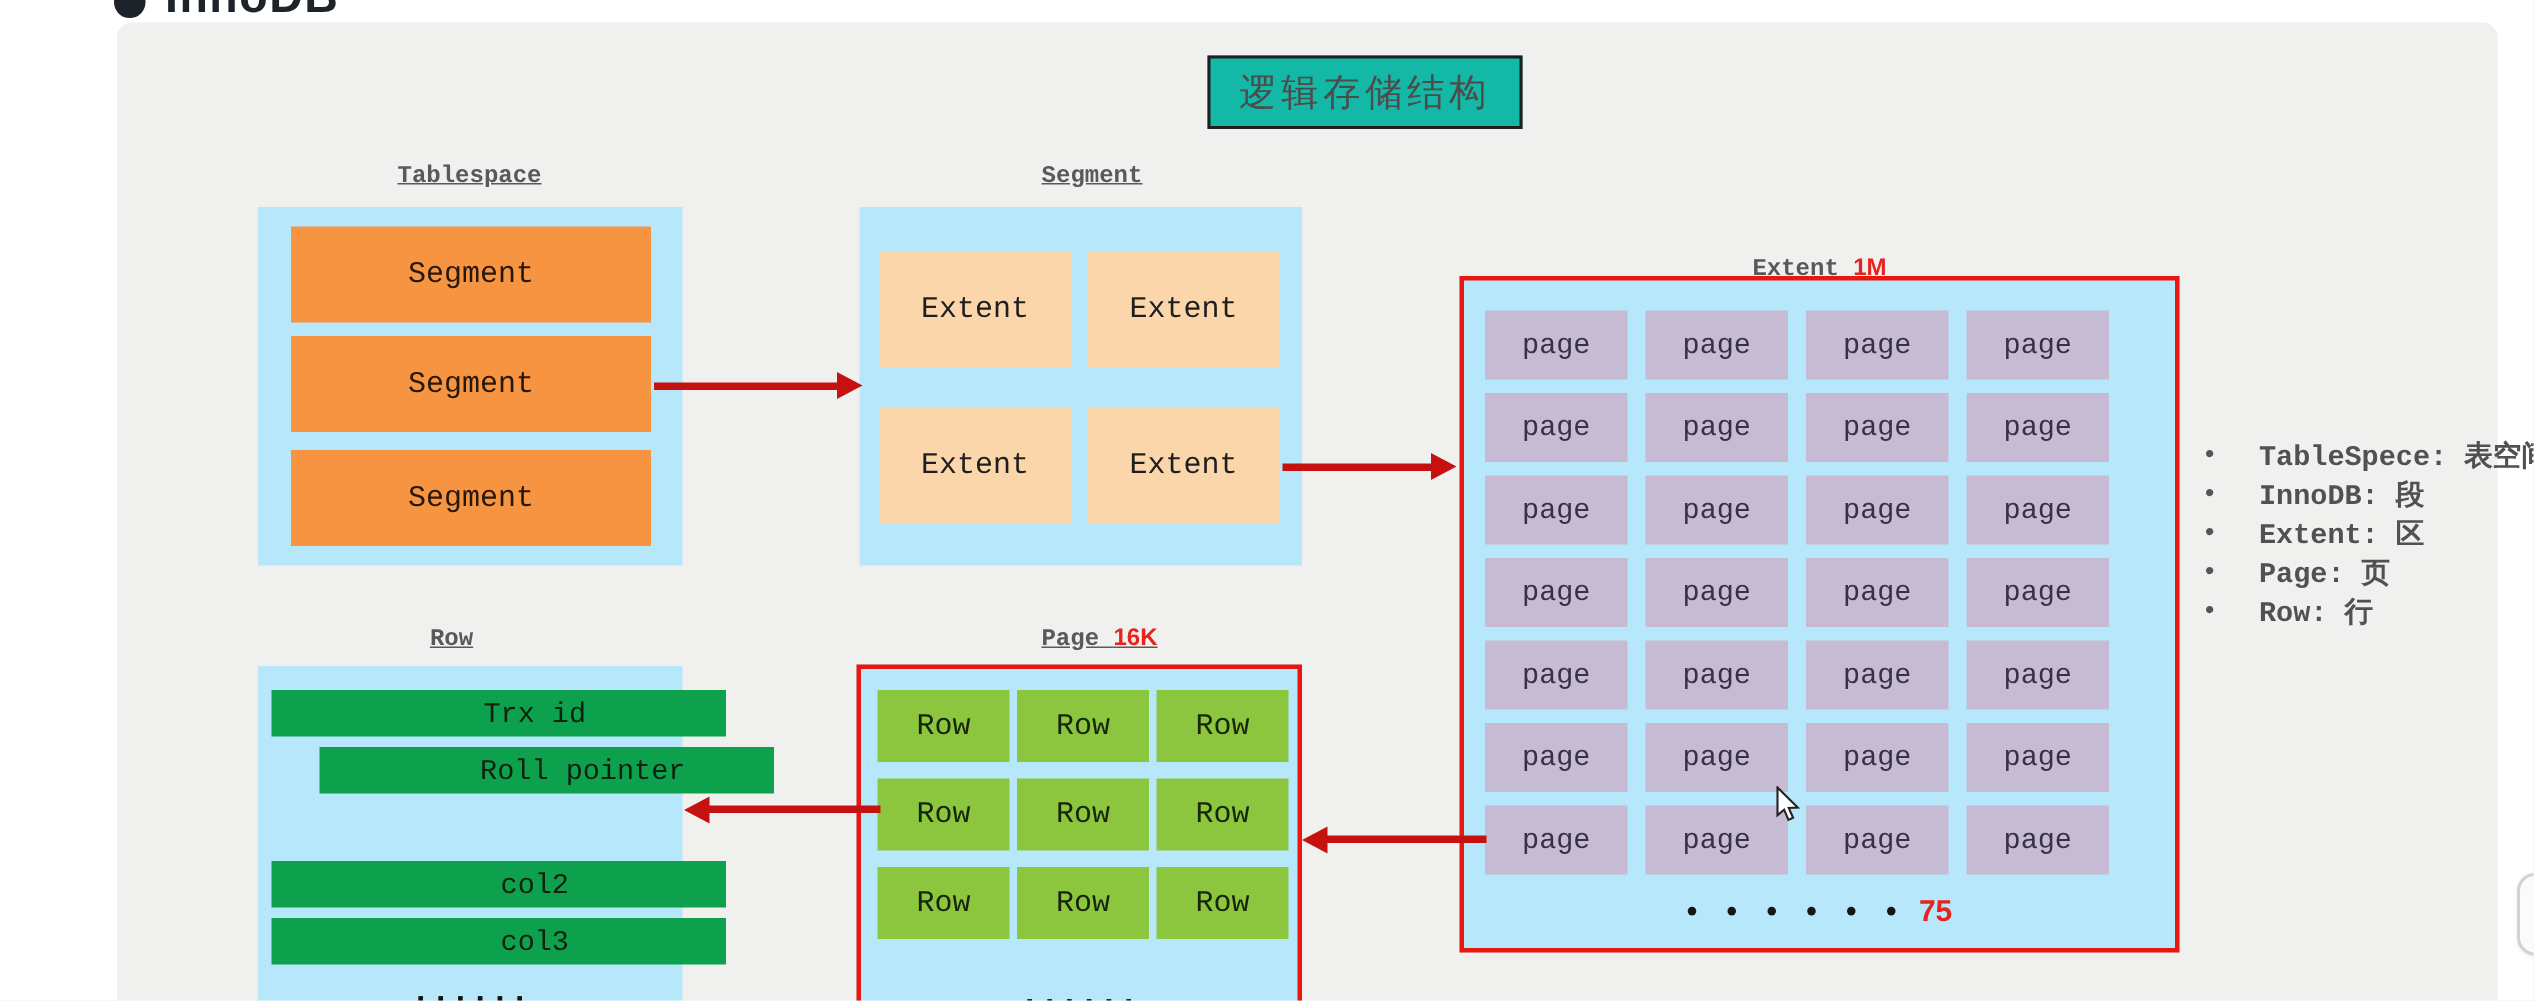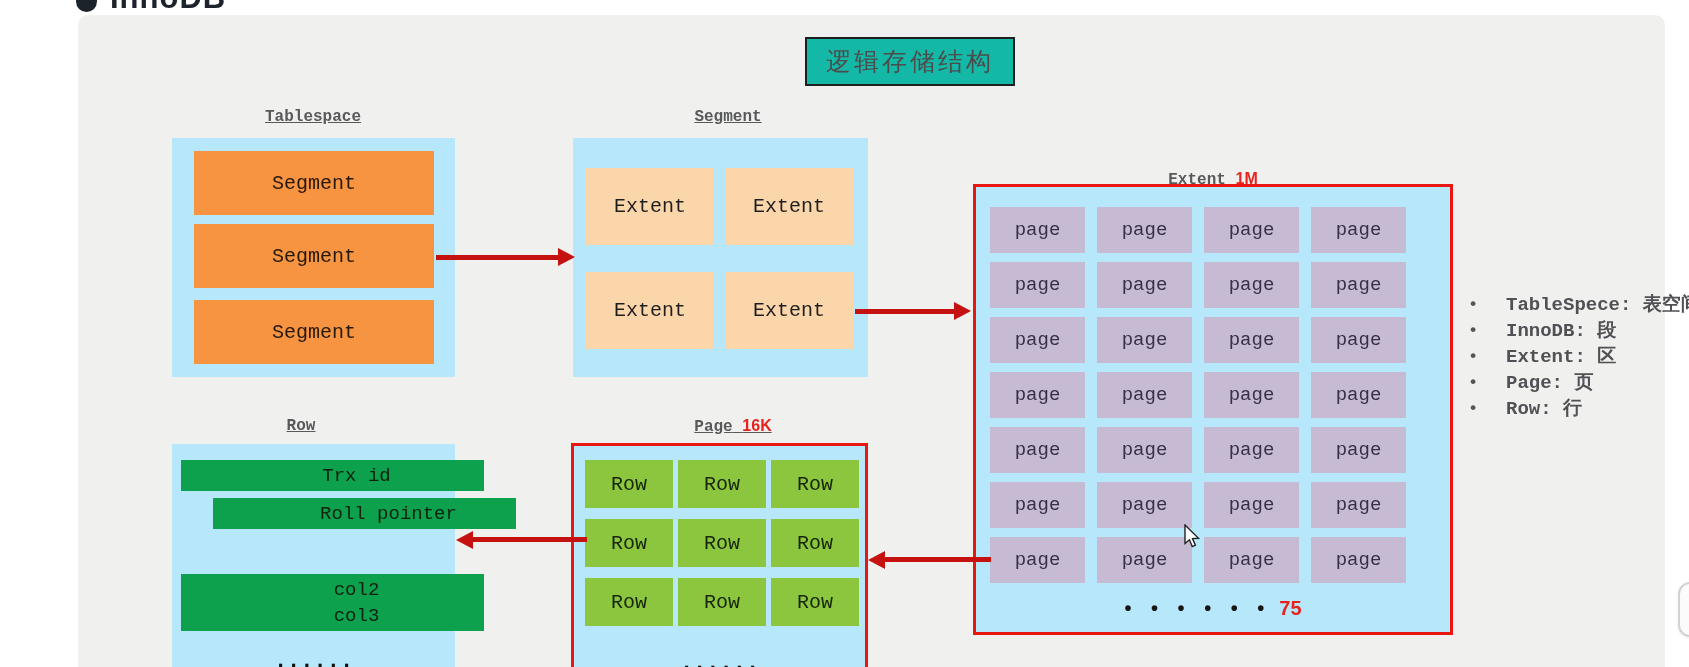--- a/index.html
+++ b/index.html
@@ -59,21 +59,21 @@
              font-family:"Liberation Mono","DejaVu Sans Mono",monospace;font-size:19px;color:#363145;}
   .extent-ellipsis{position:absolute;left:0;top:410px;width:100%;text-align:center;
              font-size:20px;font-weight:700;color:#161616;letter-spacing:7px;}
   .extent-ellipsis .red-note{letter-spacing:0;font-size:20px;margin-left:8px;}
 
   
   .field-bar{position:absolute;left:9px;width:255px;height:31px;background:#0da14d;
              display:flex;align-items:center;justify-content:center;
              font-family:"Liberation Mono","DejaVu Sans Mono",monospace;font-size:19px;color:#10210f;padding-left:48px;}
   .field-bar.f0{top:16px;} .field-bar.f1{top:54px;margin-left:32px;} .field-bar.f2{top:91px;}
-  .field-bar.f3{top:130px;} .field-bar.f4{top:156px;}
+  .field-bar.f3{top:130px;} .field-bar.f4{top:168px;}
   .dots-line{position:absolute;width:100%;text-align:center;
              font-family:"Liberation Mono","DejaVu Sans Mono",monospace;font-size:22px;font-weight:700;color:#111;}
   .row-box .dots-line{top:205px;}
 
   
   .row-grid{position:absolute;left:11px;top:14px;display:grid;
             grid-template-columns:repeat(3,88px);grid-auto-rows:48px;column-gap:5px;row-gap:11px;}
   .row-cell{background:#8cc63f;display:flex;align-items:center;justify-content:center;
             font-family:"Liberation Mono","DejaVu Sans Mono",monospace;font-size:20px;color:#17250a;}
   .page-box .dots-line{top:205px;}

